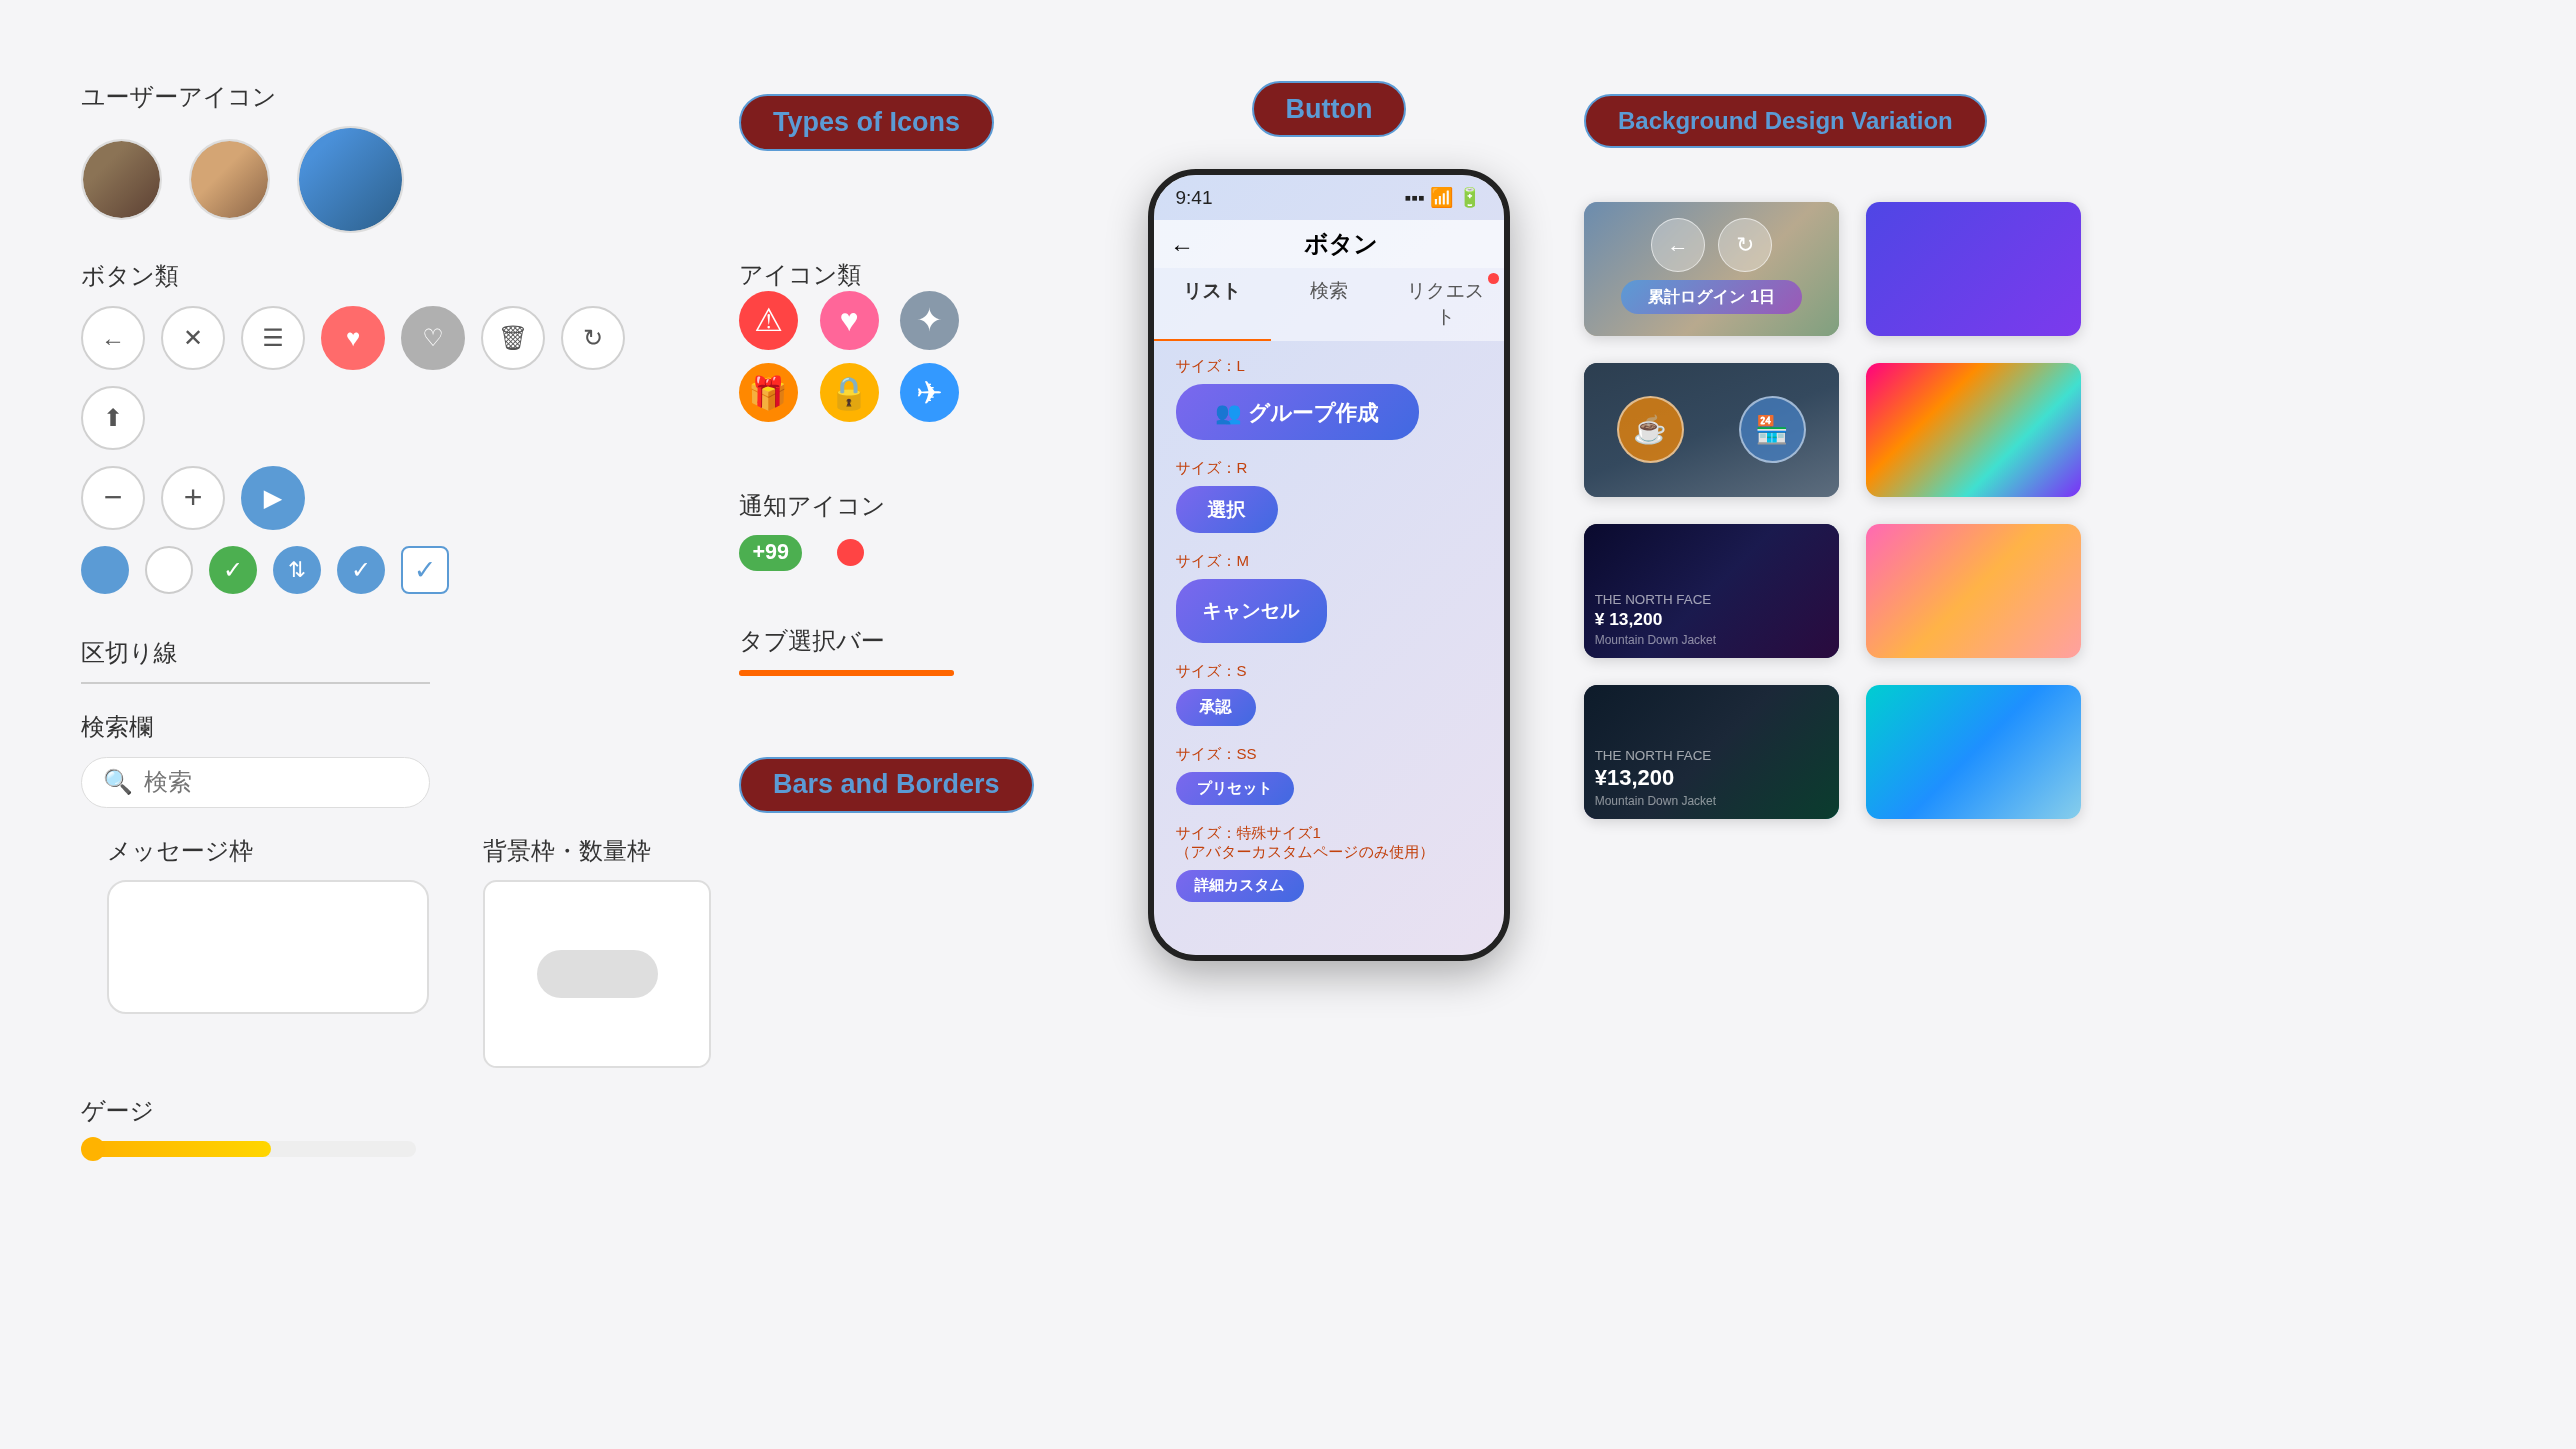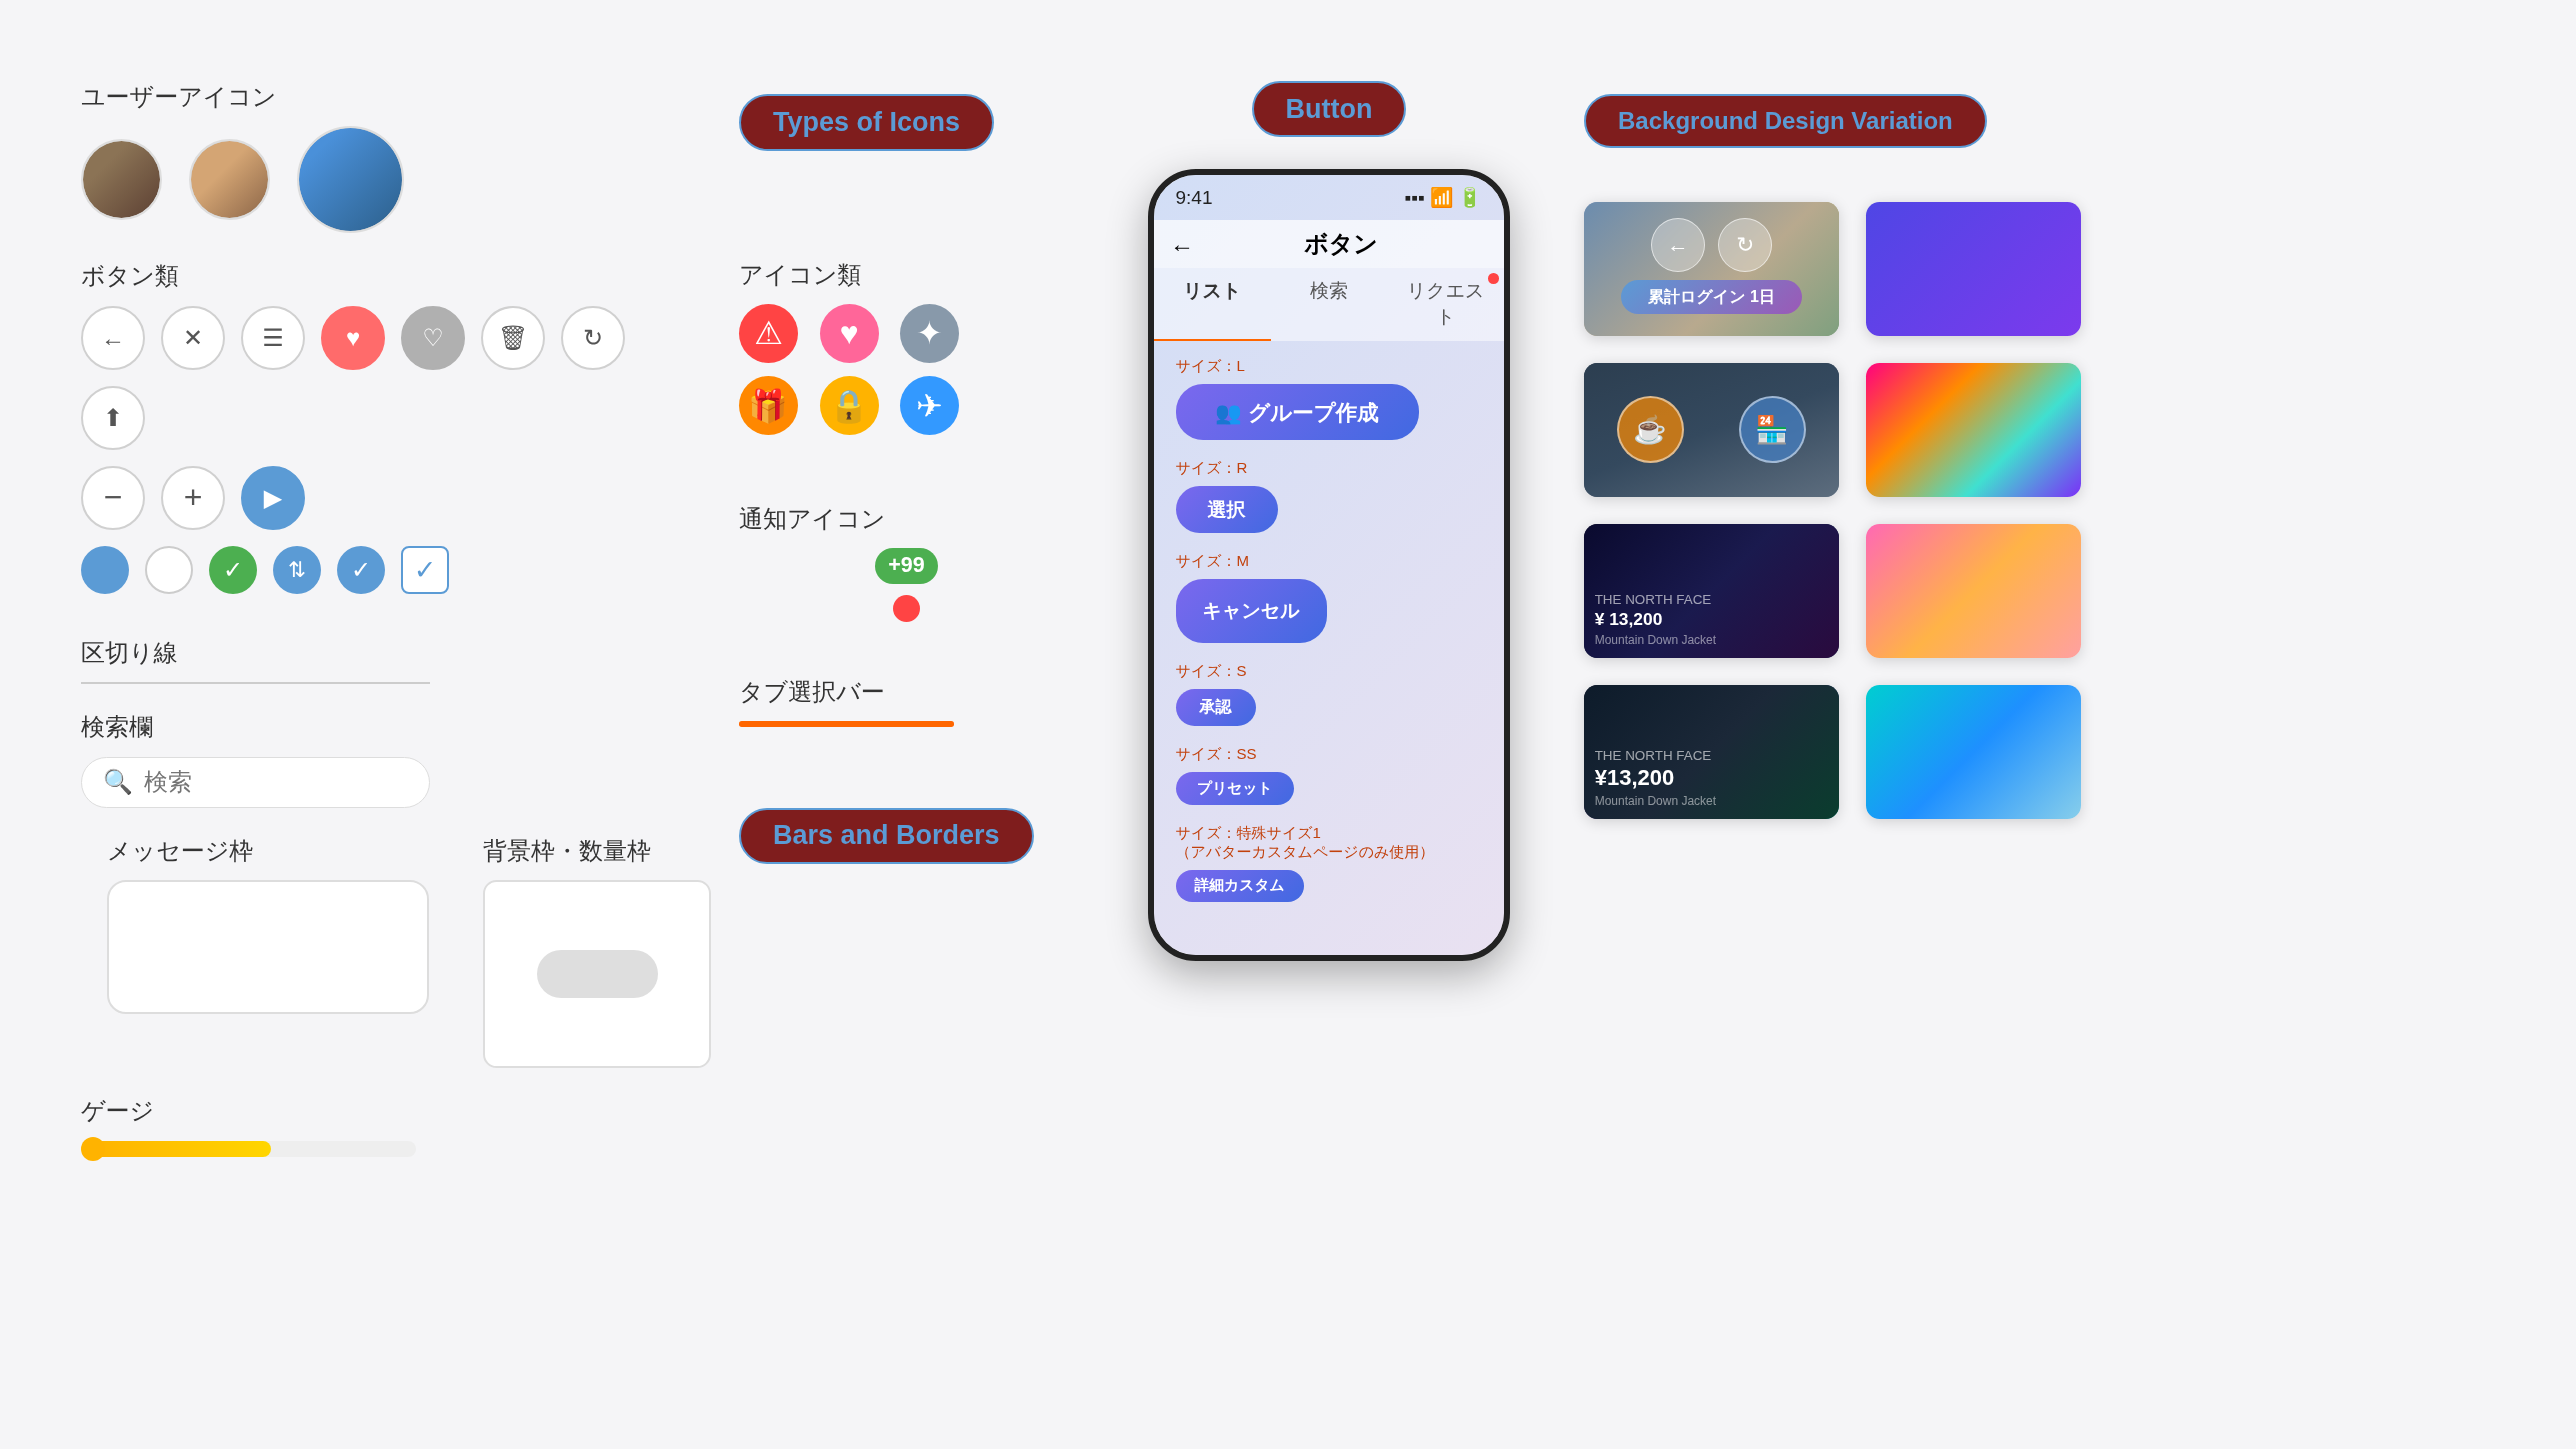--- a/index.html
+++ b/index.html
@@ -288,21 +288,21 @@
       white-space: nowrap;
     }
 
     
     .icon-types-section {
       margin-top: 81px;
     }
     .icon-label {
       font-size: 24px;
       color: #333;
-      margin-bottom: 13px;
+      margin-bottom: 0;
     }
     .icon-row {
       display: flex;
       flex-direction: row;
       gap: 21.5px;
       align-items: center;
       margin-bottom: 13.4px;
     }
     .icon-circle {
       width: 59px;
@@ -322,22 +322,22 @@
 
     
     .notif-label {
       font-size: 24px;
       color: #333;
       margin-bottom: 13.4px;
       margin-top: 27px;
     }
     .notif-row {
       display: flex;
-      flex-direction: column;
-      gap: 11px;
+      flex-direction: row;
+      gap: 35px;
       align-items: center;
     }
     .notif-badge {
       background: #4CAF50;
       color: white;
       font-size: 21.5px;
       font-weight: 700;
       padding: 5.4px 13.4px;
       border-radius: 21.5px;
     }

